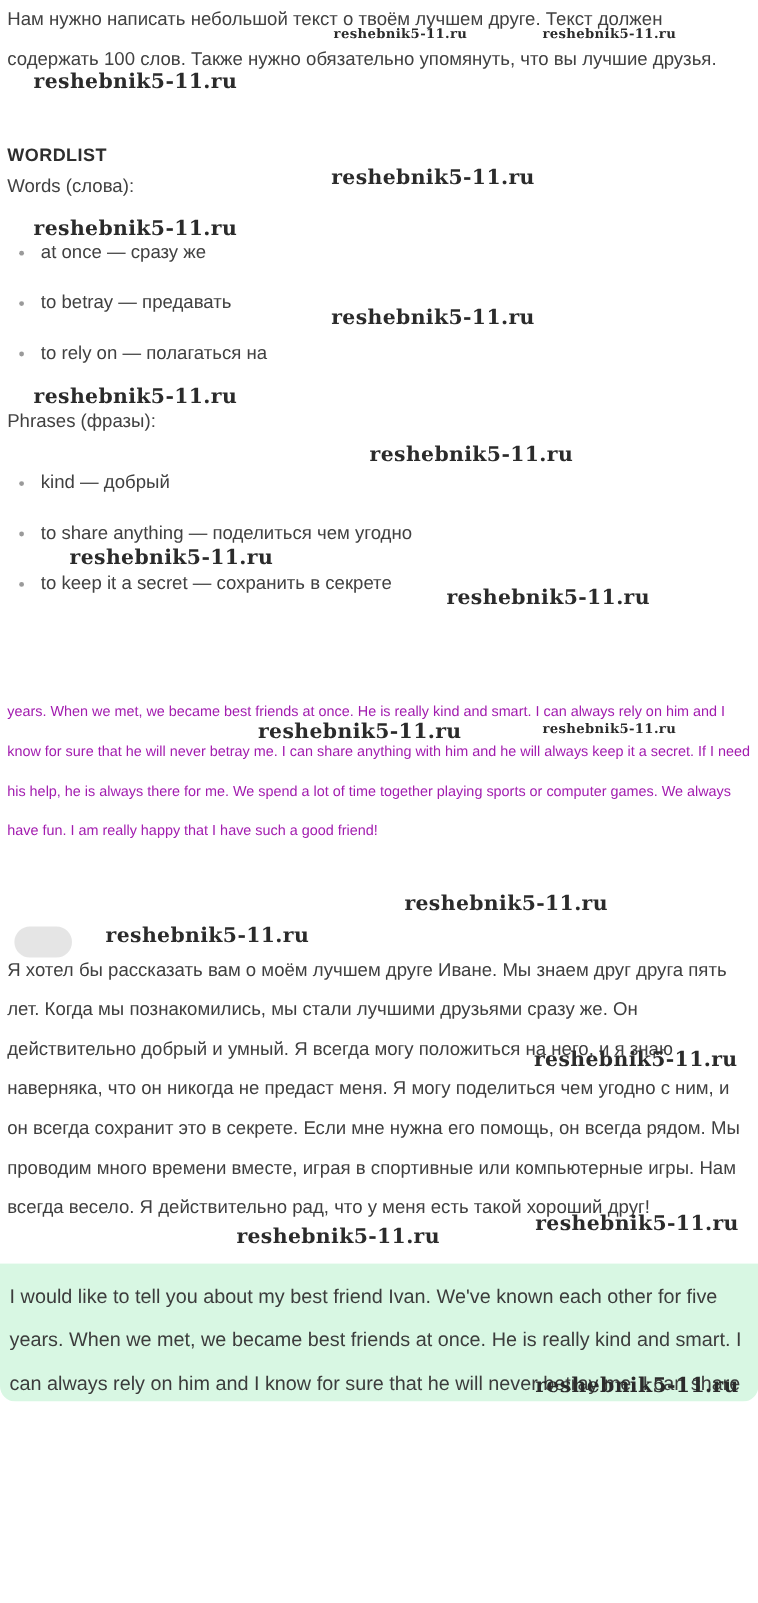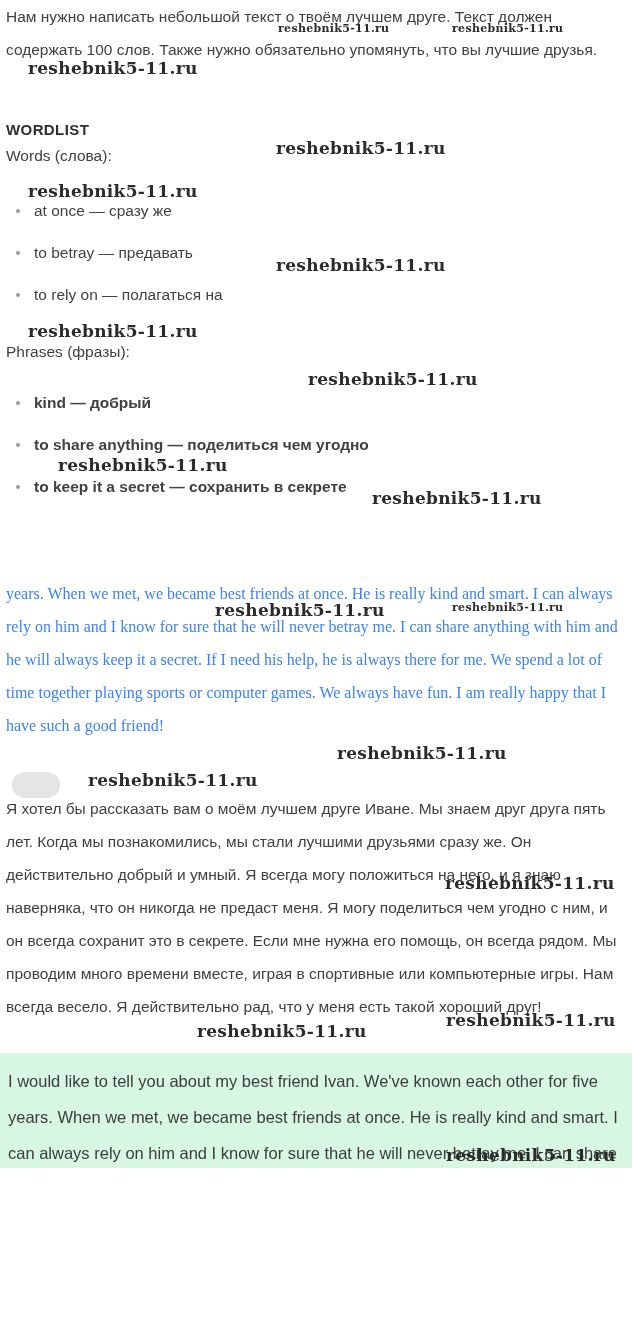--- a/index.html
+++ b/index.html
@@ -3,20 +3,21 @@
 <meta charset="utf-8">
 <style>
   html, body { margin: 0; padding: 0; background: #ffffff; }
   body { font-family: "Liberation Sans", sans-serif; color: #414141; }
   .page {
     position: relative;
     width: 632px;
     height: 1168px;
     background: #ffffff;
     overflow: hidden;
+    border-radius: 13px;
   }
   
   .wm-layer { position: absolute; inset: 0; z-index: 5; pointer-events: none; }
   .wm {
     position: absolute;
     font-family: "DejaVu Serif", serif;
     font-weight: 700;
     color: #2b2b2b;
     white-space: nowrap;
     letter-spacing: 0.3px;
@@ -34,32 +35,32 @@
   }
   .label {
     position: absolute; left: 6px; margin: 0;
     font-size: 15.5px; color: #414141;
   }
   .words-label { top: 147px; }
   .phrases-label { top: 343px; }
 
   ul.bullets { position: absolute; left: 6px; margin: 0; padding: 0; list-style: none; }
   ul.words { top: 201px; }
-  ul.phrases { top: 393px; font-weight: bold; }
+  ul.phrases { top: 393px; }
   ul.bullets li {
     position: relative; height: 42px; padding-left: 28px;
     font-size: 15.5px; line-height: 20px; color: #414141;
   }
   ul.bullets li .dot {
     position: absolute; left: 10px; top: 8px;
     width: 4px; height: 4px; border-radius: 50%; background: #9a9a9a;
   }
 
   .para { position: absolute; left: 6px; width: 622px; margin: 0; }
-  .para.en { top: 577px; font-size: 16px; line-height: 33px; color: #3b82f6; font-family: Liberation Serif, serif; }
+  .para.en { top: 577px; font-size: 12px; line-height: 33px; color: #a21caf; }
   .para.ru { top: 792px; font-size: 15.5px; line-height: 33px; color: #3f3f3f; }
 
   .blob {
     position: absolute; top: 772px; left: 12px;
     width: 48px; height: 26px; border-radius: 14px;
     background: #cfcfcf; opacity: 0.55;
   }
 
   .green-block {
     position: absolute; top: 1053px; left: 0; width: 632px; height: 252px;

